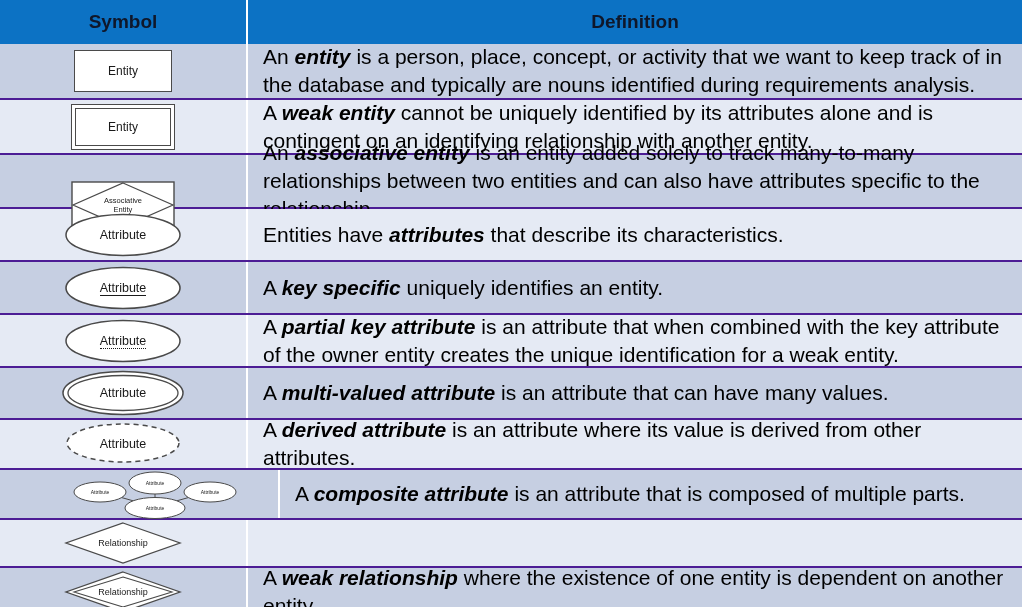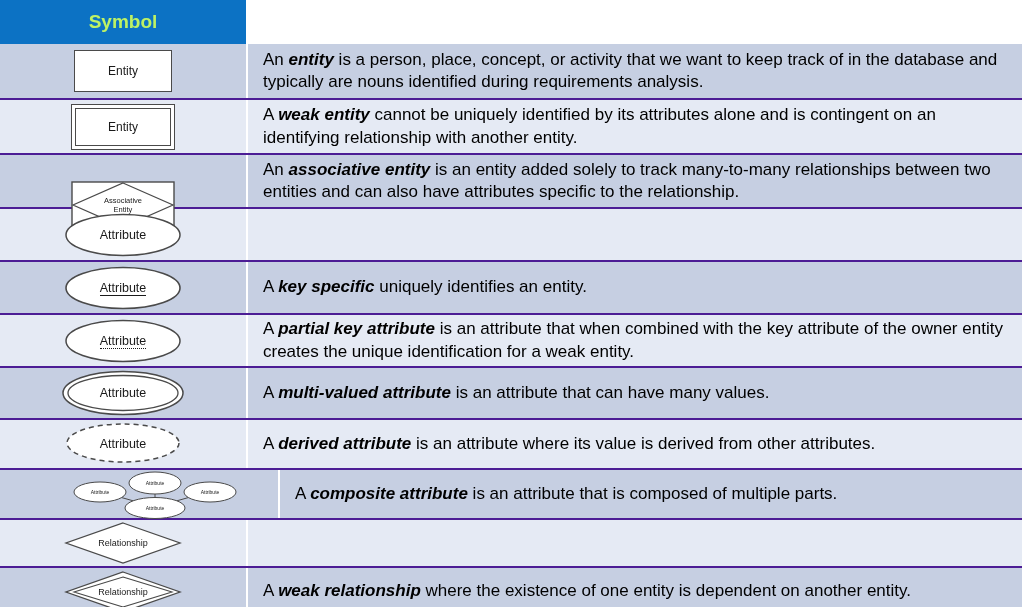--- a/index.html
+++ b/index.html
@@ -21,21 +21,21 @@
     background: #ffffff;
     box-sizing: border-box;
   }
   .header-row {
     display: flex;
     height: 44px;
     flex: 0 0 44px;
   }
   .header-cell {
     background: #0c72c4;
-    color: #bef264;
+    color: #0f172a;
     font-weight: bold;
     font-size: 19px;
     display: flex;
     align-items: center;
     justify-content: center;
     box-sizing: border-box;
   }
   .header-symbol {
     width: 248px;
     border-right: 2px solid #ffffff;
@@ -59,21 +59,21 @@
     justify-content: center;
     box-sizing: border-box;
     position: relative;
   }
   .cell-def {
     flex: 1;
     box-sizing: border-box;
     padding: 7px 14px 7px 15px;
     display: flex;
     align-items: center;
-    font-size: 17px;
+    font-size: 21px;
     color: #000000;
     line-height: 1.32;
   }
   .cell-def .term {
     font-weight: bold;
     font-style: italic;
   }
 
   
   .sym-box {
@@ -184,20 +184,21 @@
     pointer-events: none;
   }
 </style>
 </head>
 <body>
 
 <div class="table">
 
   <div class="header-row">
     <div class="header-cell header-symbol">Symbol</div>
+    <div class="header-cell header-definition">Definition</div>
   </div>
 
   <div class="row alt-a" style="height:56px;flex:0 0 56px;">
     <div class="cell-symbol">
       <div class="sym-box entity-box">
         <span>Entity</span>
       </div>
     </div>
     <div class="cell-def">
       <span><span>An </span><span class="term">entity</span><span> is a person, place, concept, or activity that we want to keep track of in the database and typically are nouns identified during requirements analysis.</span></span>
@@ -238,20 +239,23 @@
   <div class="row alt-b" style="height:53px;flex:0 0 53px;">
     <div class="cell-symbol">
       <div class="ellipse-wrap">
         <svg width="120" height="46" viewBox="0 0 120 46">
           <ellipse cx="60" cy="23" rx="57" ry="20.5" fill="#ffffff" stroke="#4a4a4a" stroke-width="1.5"></ellipse>
         </svg>
         <div class="ellipse-label">
           <span>Attribute</span>
         </div>
       </div>
+    </div>
+    <div class="cell-def">
+      <span><span>Entities have </span><span class="term">attributes</span><span> that describe its characteristics.</span></span>
     </div>
   </div>
 
   <div class="row alt-a" style="height:53px;flex:0 0 53px;">
     <div class="cell-symbol">
       <div class="ellipse-wrap">
         <svg width="120" height="46" viewBox="0 0 120 46">
           <ellipse cx="60" cy="23" rx="57" ry="20.5" fill="#ffffff" stroke="#4a4a4a" stroke-width="1.6"></ellipse>
         </svg>
         <div class="ellipse-label">

